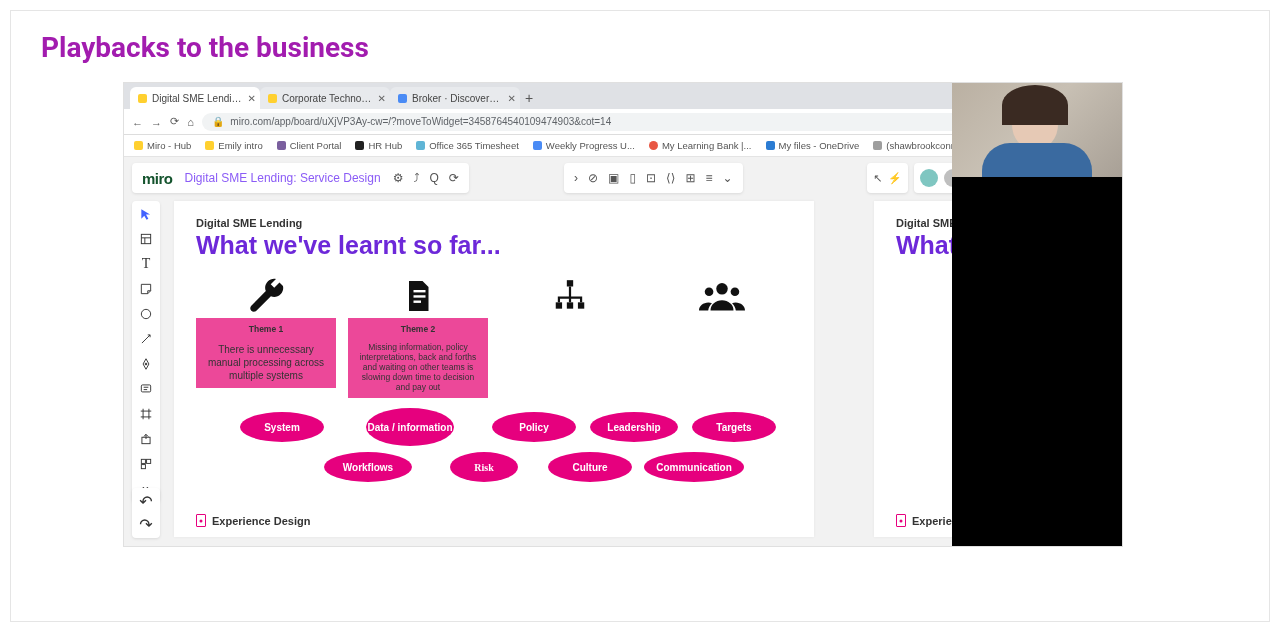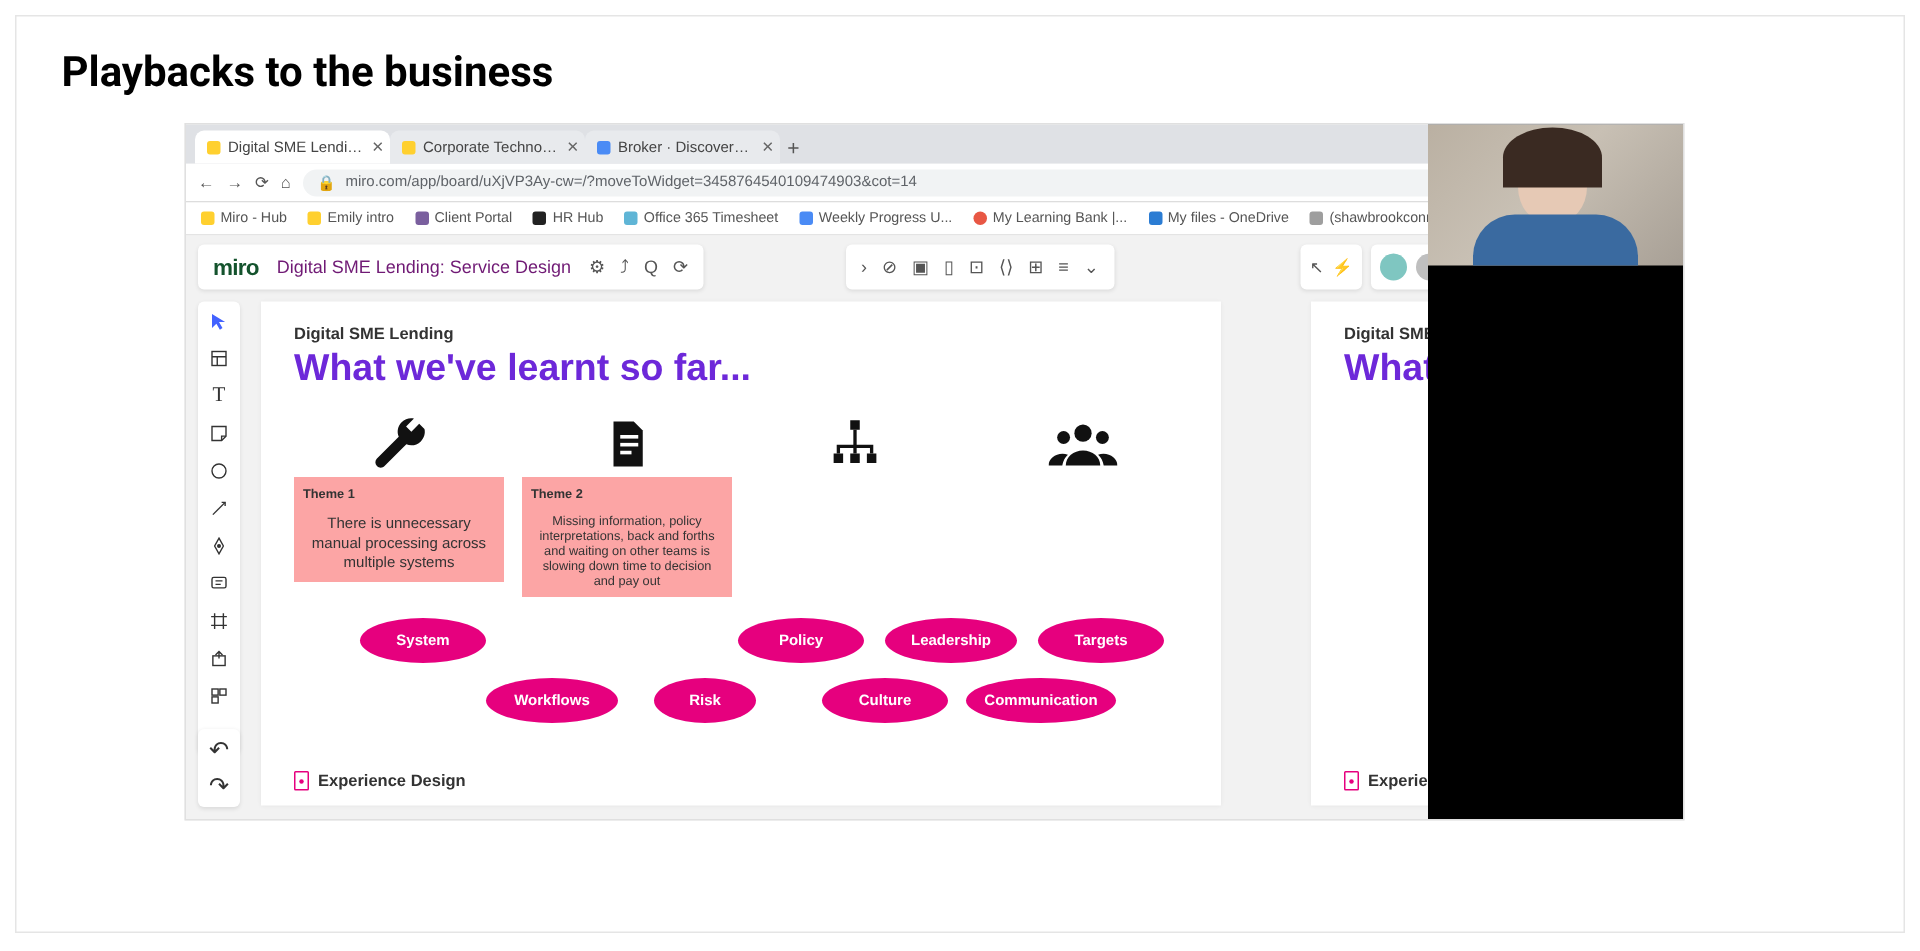--- a/index.html
+++ b/index.html
@@ -13,21 +13,21 @@
   .outer-frame {
     border: 1px solid #e5e5e5;
     margin: 10px;
     padding: 20px 30px 18px 30px;
     height: 612px;
     background: #fff;
   }
   .slide-title {
     font-size: 28px;
     font-weight: 700;
-    color: #000000;
+    color: #a21caf;
     margin-bottom: 18px;
   }
   .screenshot {
     margin-left: 82px;
     width: 1000px;
     height: 465px;
     background: #f2f2f2;
     position: relative;
     border: 1px solid #e0e0e0;
     overflow: hidden;
@@ -137,21 +137,21 @@
     gap: 12px;
   }
   .miro-logo {
     font-weight: 700;
     font-size: 15px;
     color: #14532d;
     letter-spacing: -0.5px;
   }
   .miro-board-title {
     font-size: 12px;
-    color: #701a75;
+    color: #8b5cf6;
   }
   .miro-top-icons { display: flex; gap: 10px; color: #555; font-size: 12px; }
   .miro-topbar-center {
     position: absolute;
     top: 6px; left: 440px;
     height: 30px;
     background: #fff;
     border-radius: 4px;
     box-shadow: 0 1px 3px rgba(0,0,0,.1);
     display: flex;
@@ -247,29 +247,29 @@
   .theme-row {
     display: flex;
     gap: 12px;
     margin-top: 14px;
   }
   .theme-col { flex: 1; display: flex; flex-direction: column; align-items: center; }
   .theme-icon { height: 44px; display: flex; align-items: center; justify-content: center; }
   .theme-icon svg { fill: #111; }
   .theme-card {
     width: 100%;
-    background: #fca5a5;
+    background: #ec4899;
     color: #333;
     font-size: 8.5px;
     text-align: center;
     padding: 6px 6px;
     min-height: 70px;
     display: flex;
     flex-direction: column;
-    align-items: flex-start;
+    align-items: center;
   }
   .theme-card .t-label { font-weight: 600; margin-bottom: 8px; font-size: 8.5px; }
   .theme-card.big { font-size: 10px; line-height: 1.3; }
   .bubble-area { margin-top: 14px; position: relative; height: 76px; }
   .bubble {
     position: absolute;
     background: #e6007e;
     color: #fff;
     font-size: 10px;
     font-weight: 600;
@@ -608,25 +608,26 @@
                   <path d="M8 22c0-4 3.6-7 8-7s8 3 8 7H8z"></path>
                   <path d="M0 22c0-3 3-5.5 6.5-5.5.9 0 1.7.2 2.5.5C7.6 18.3 6.7 20 6.4 22H0z"></path>
                   <path d="M32 22c0-3-3-5.5-6.5-5.5-.9 0-1.7.2-2.5.5 1.4 1.3 2.3 3 2.6 5H32z"></path>
                 </svg>
             </div>
           </div>
         </div>
 
         <div class="bubble-area" id="bubble-area">
             <div class="bubble" style="left: 44px; top: 0px; width: 84px; height: 30px; border-radius: 42px / 15px;">System</div>
+            <div class="bubble" style="left: 170px; top: -4px; width: 88px; height: 38px; border-radius: 44px / 19px;">Data / information</div>
             <div class="bubble" style="left: 296px; top: 0px; width: 84px; height: 30px; border-radius: 42px / 15px;">Policy</div>
             <div class="bubble" style="left: 394px; top: 0px; width: 88px; height: 30px; border-radius: 44px / 15px;">Leadership</div>
             <div class="bubble" style="left: 496px; top: 0px; width: 84px; height: 30px; border-radius: 42px / 15px;">Targets</div>
             <div class="bubble" style="left: 128px; top: 40px; width: 88px; height: 30px; border-radius: 44px / 15px;">Workflows</div>
-            <div class="bubble" style="left: 240px; top: 40px; width: 68px; height: 30px; border-radius: 34px / 15px;">Risk</div>
+            <div class="bubble" style="left: 254px; top: 40px; width: 68px; height: 30px; border-radius: 34px / 15px; font-family: Liberation Serif, serif;">Risk</div>
             <div class="bubble" style="left: 352px; top: 40px; width: 84px; height: 30px; border-radius: 42px / 15px;">Culture</div>
             <div class="bubble" style="left: 448px; top: 40px; width: 100px; height: 30px; border-radius: 50px / 15px;">Communication</div>
           </div>
 
         <div class="frame-footer">
           <span class="xd-icon"></span>
           <span>Experience Design</span>
         </div>
       </div>
 

